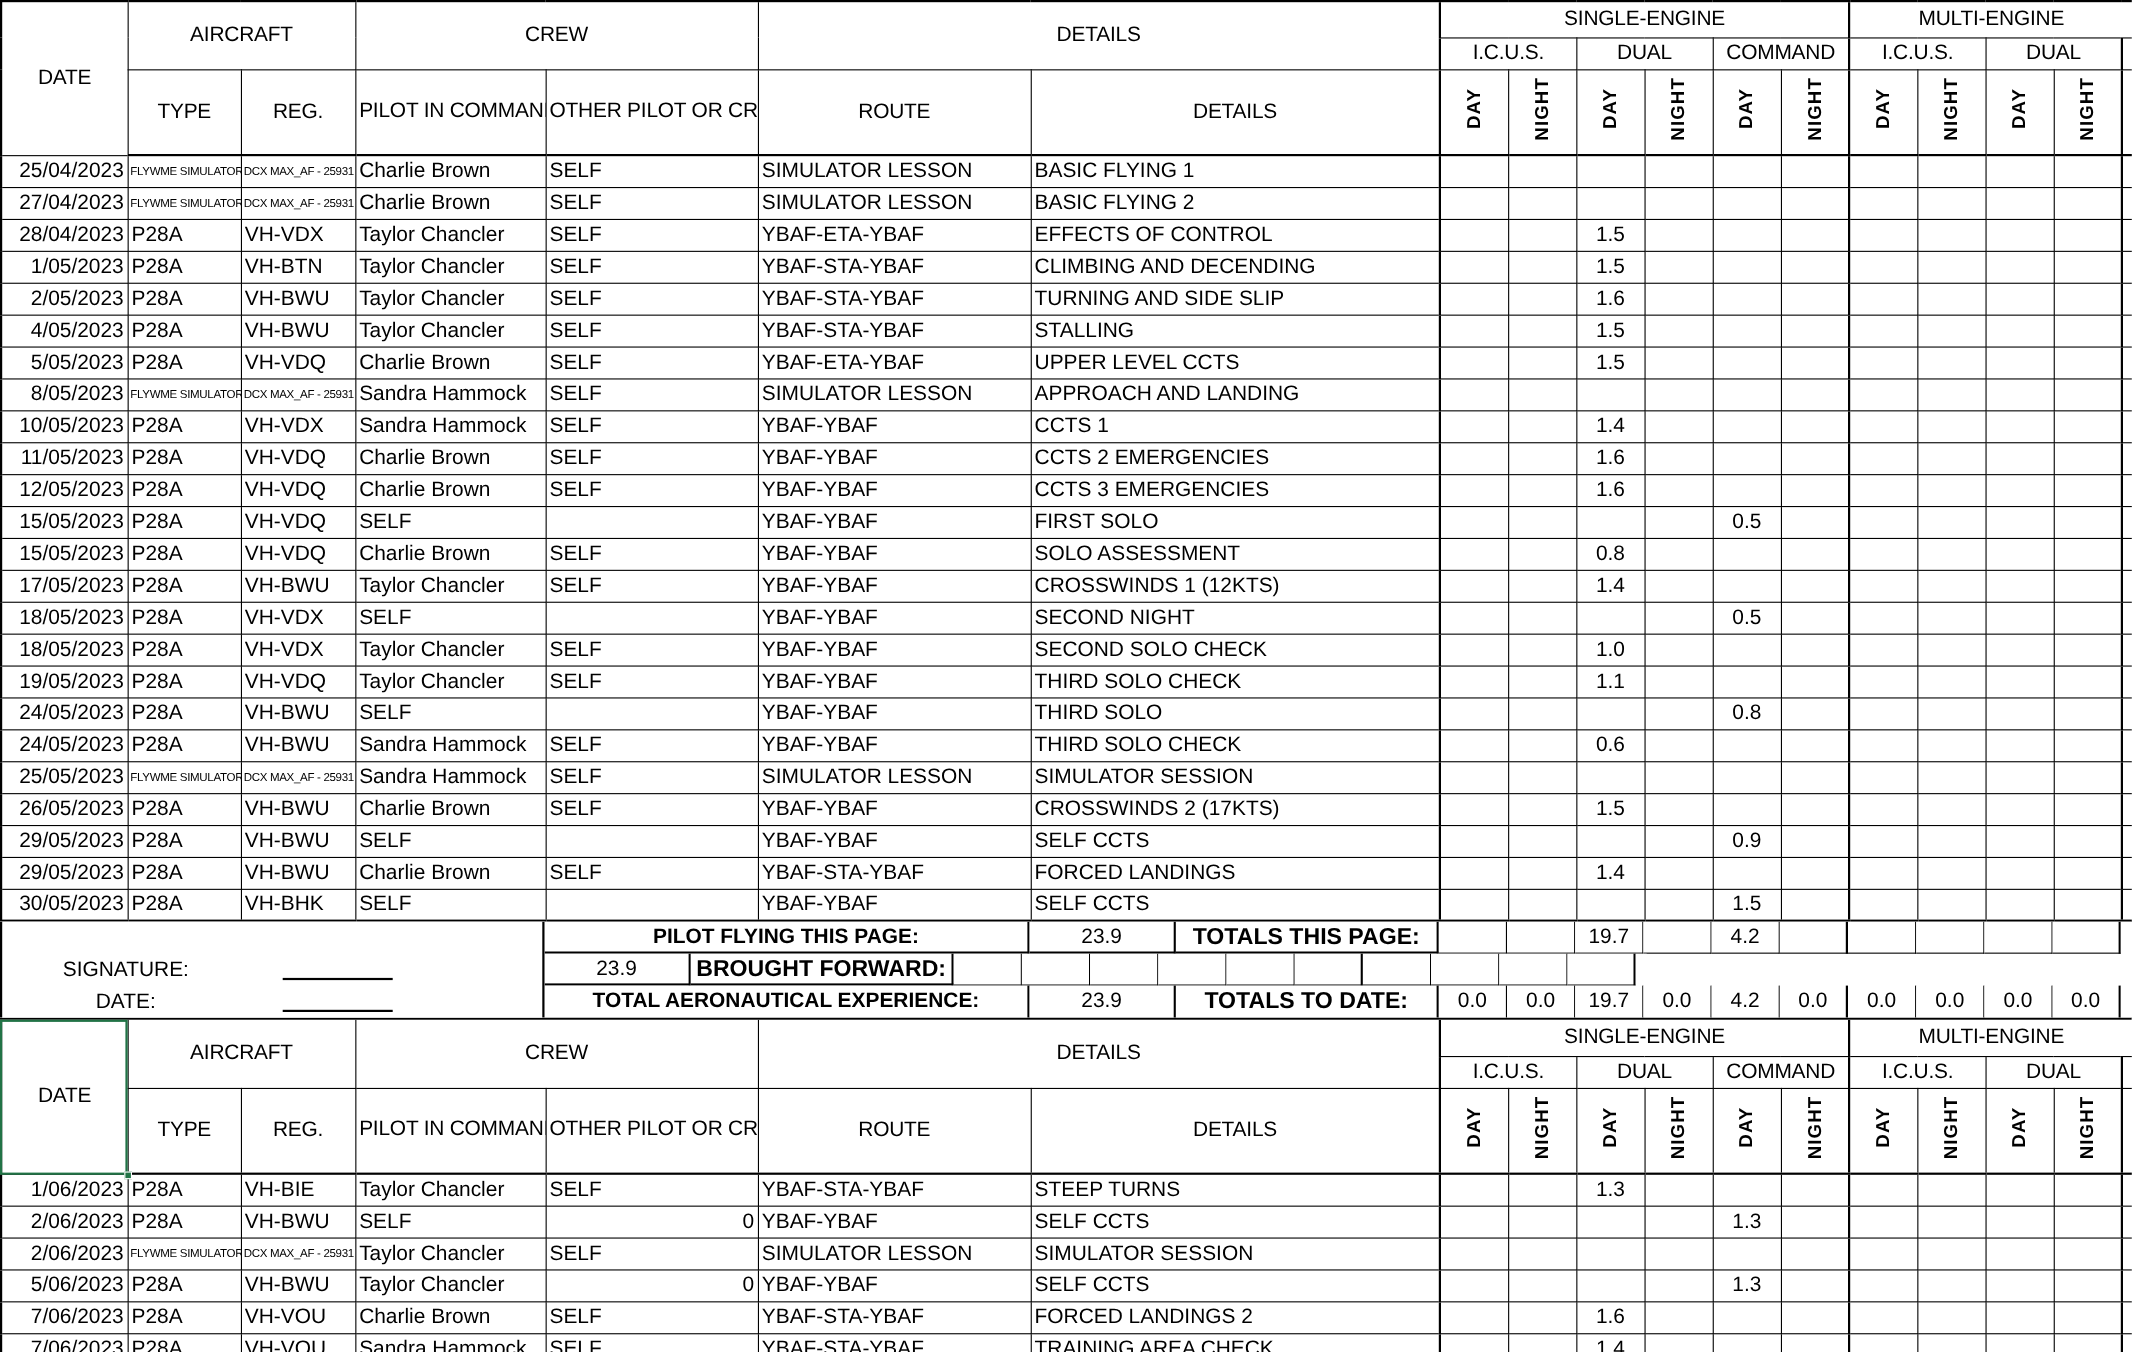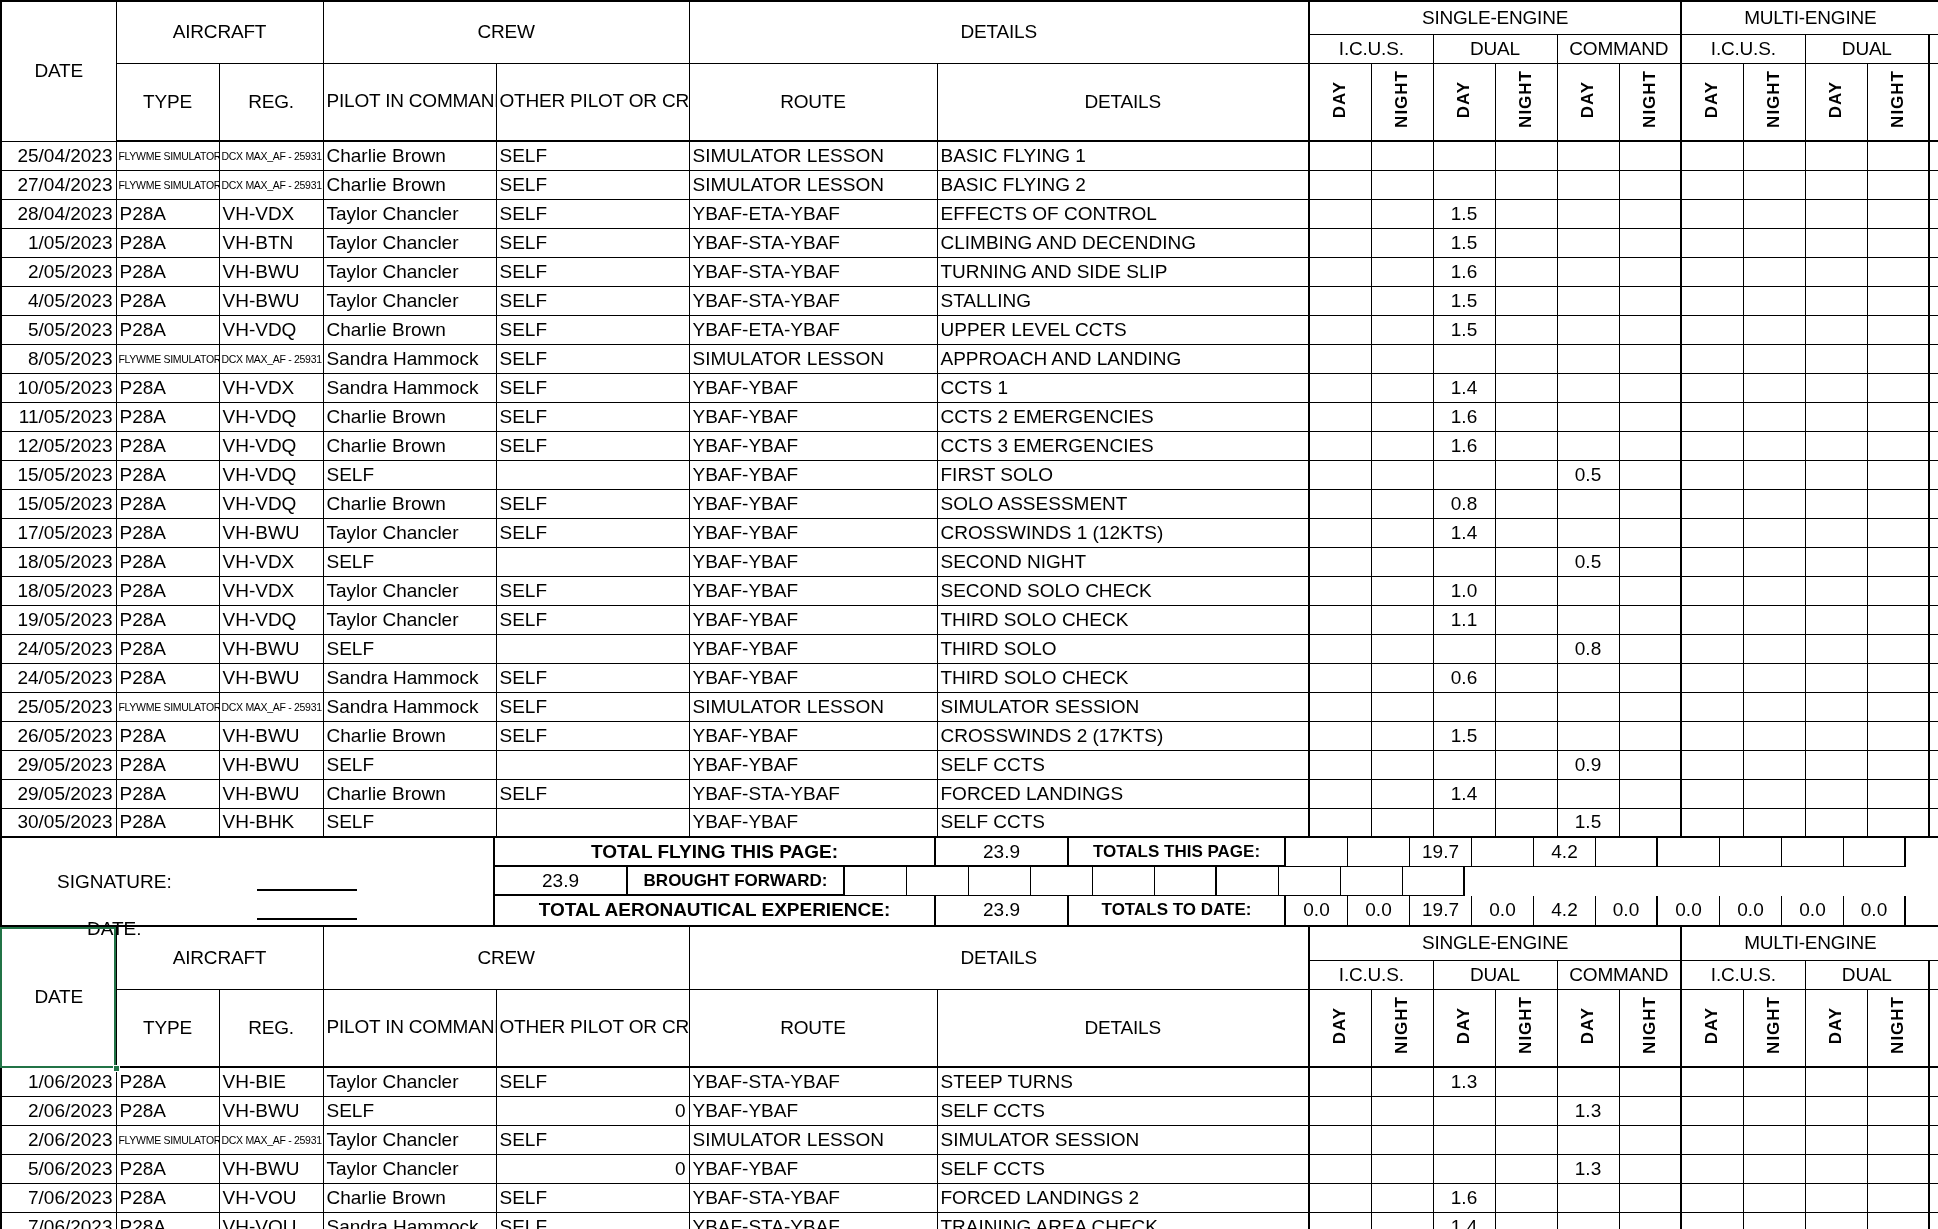--- a/index.html
+++ b/index.html
@@ -36,35 +36,35 @@
   tbody td.aright { text-align:right; }
   #t1body tr:last-child td { border-bottom-width:2px;margin-left:24px; }
 
   
   .totals { position:relative; width:1938px; border-bottom:2px solid #000; background:#fff; }
   .trow { display:flex; height:29px; }
   .trow > div { background:#fff; overflow:hidden; white-space:nowrap; }
   .tspacer { width:495px; }
   .tlabel  { width:441px; border-right:2px solid #000; font-weight:bold; text-align:center; font-size:19px; line-height:28px; }
   .tvalue  { width:133px; border-right:2px solid #000; text-align:center; font-size:19px; line-height:28px; }
-  .trlabel { width:217px; border-right:2px solid #000; font-weight:bold; text-align:center; font-size:17px; line-height:28px; }
+  .trlabel { width:239px; border-right:2px solid #000; font-weight:bold; text-align:center; font-size:21px; line-height:28px; }
   .tnum    { width:62px;  border-right:1px solid #000; text-align:center; font-size:19px; line-height:28px; }
   .tnum.br2 { border-right-width:2px; }
   .tfill   { width:10px; }
   .trow .tlabel, .trow .tvalue, .trow .trlabel { border-bottom:2px solid #000; }
   .trow .tnum { border-bottom:1px solid #000; }
   .trow.last .tlabel, .trow.last .tvalue, .trow.last .trlabel, .trow.last .tnum { border-bottom:0; }
 
   .certblock {
     position:absolute; left:0; top:0; width:495px; height:87px;
     border-left:2px solid #000; border-right:2px solid #000; background:#fff; z-index:2;
   }
   .cert-title { position:absolute; top:0; left:0; right:0; height:29px; line-height:29px; text-align:center; font-size:19px; }
   .cert-sig   { position:absolute; top:29px; left:55px; height:29px; line-height:29px; font-size:19px; }
-  .cert-date  { position:absolute; top:76px; left:85px; height:29px; line-height:29px; font-size:19px; }
+  .cert-date  { position:absolute; top:58px; left:85px; height:29px; line-height:29px; font-size:19px; }
   .sline { position:absolute; left:255px; width:100px; border-bottom:2px solid #000; height:0; }
   .s1 { top:51px; } .s2 { top:80px; }
 
   
   #sel { position:absolute; left:0; z-index:6; pointer-events:none; }
   #sel .box { position:absolute; inset:0; border:2px solid #217346; }
   #sel .handle { position:absolute; right:-4px; bottom:-4px; width:7px; height:7px; background:#217346; border:1px solid #fff; }
 </style>
 </head>
 <body>
@@ -615,21 +615,21 @@
 
   <div class="totals" id="totrows">
     <div class="certblock">
       <div class="cert-sig">SIGNATURE:</div>
       <div class="cert-date">DATE:</div>
       <div class="sline s1"></div>
       <div class="sline s2"></div>
     </div>
   <div class="trow">
         <div class="tspacer"></div>
-        <div class="tlabel">TOTAL FLYING THIS PAGE:</div>
+        <div class="tlabel">PILOT FLYING THIS PAGE:</div>
         <div class="tvalue">23.9</div>
         <div class="trlabel">TOTALS THIS PAGE:</div>
         <div class="tnum"></div>
         <div class="tnum"></div>
         <div class="tnum">19.7</div>
         <div class="tnum"></div>
         <div class="tnum">4.2</div>
         <div class="tnum br2"></div>
         <div class="tnum"></div>
         <div class="tnum"></div>

